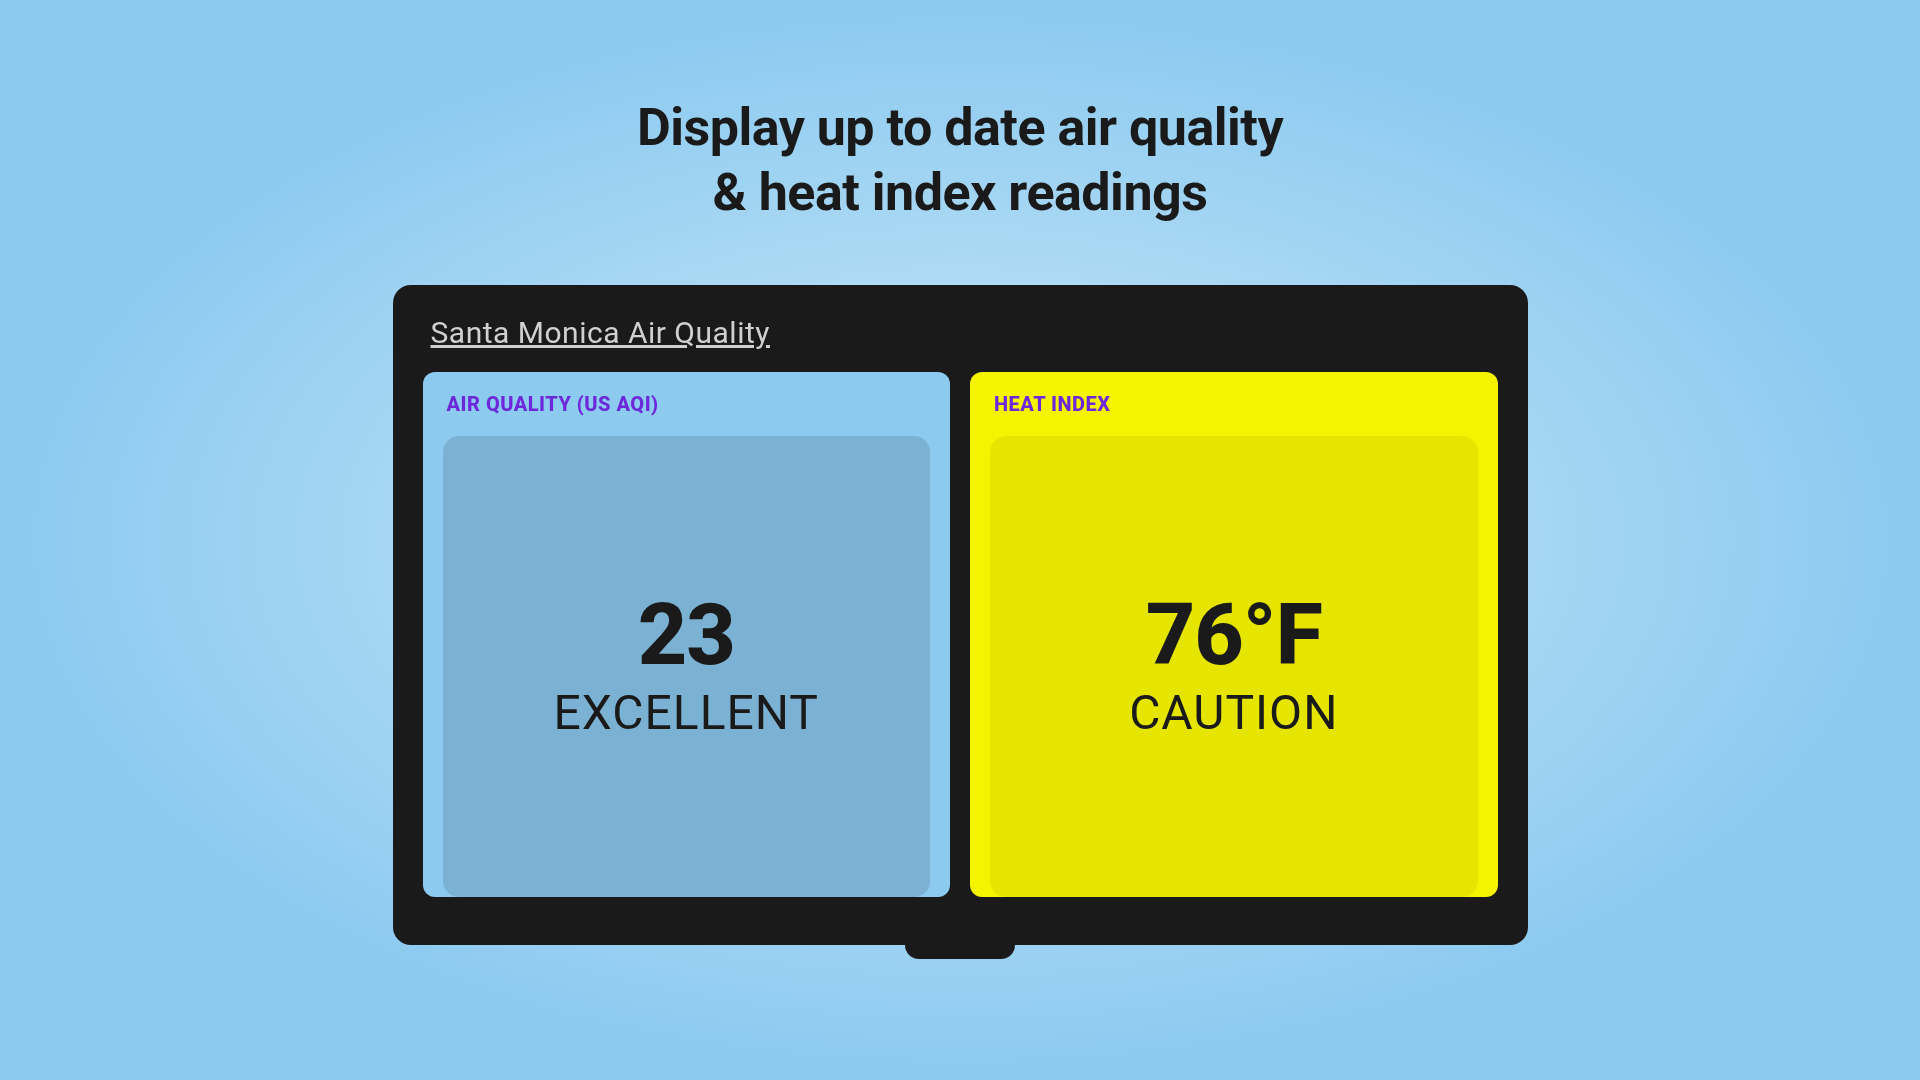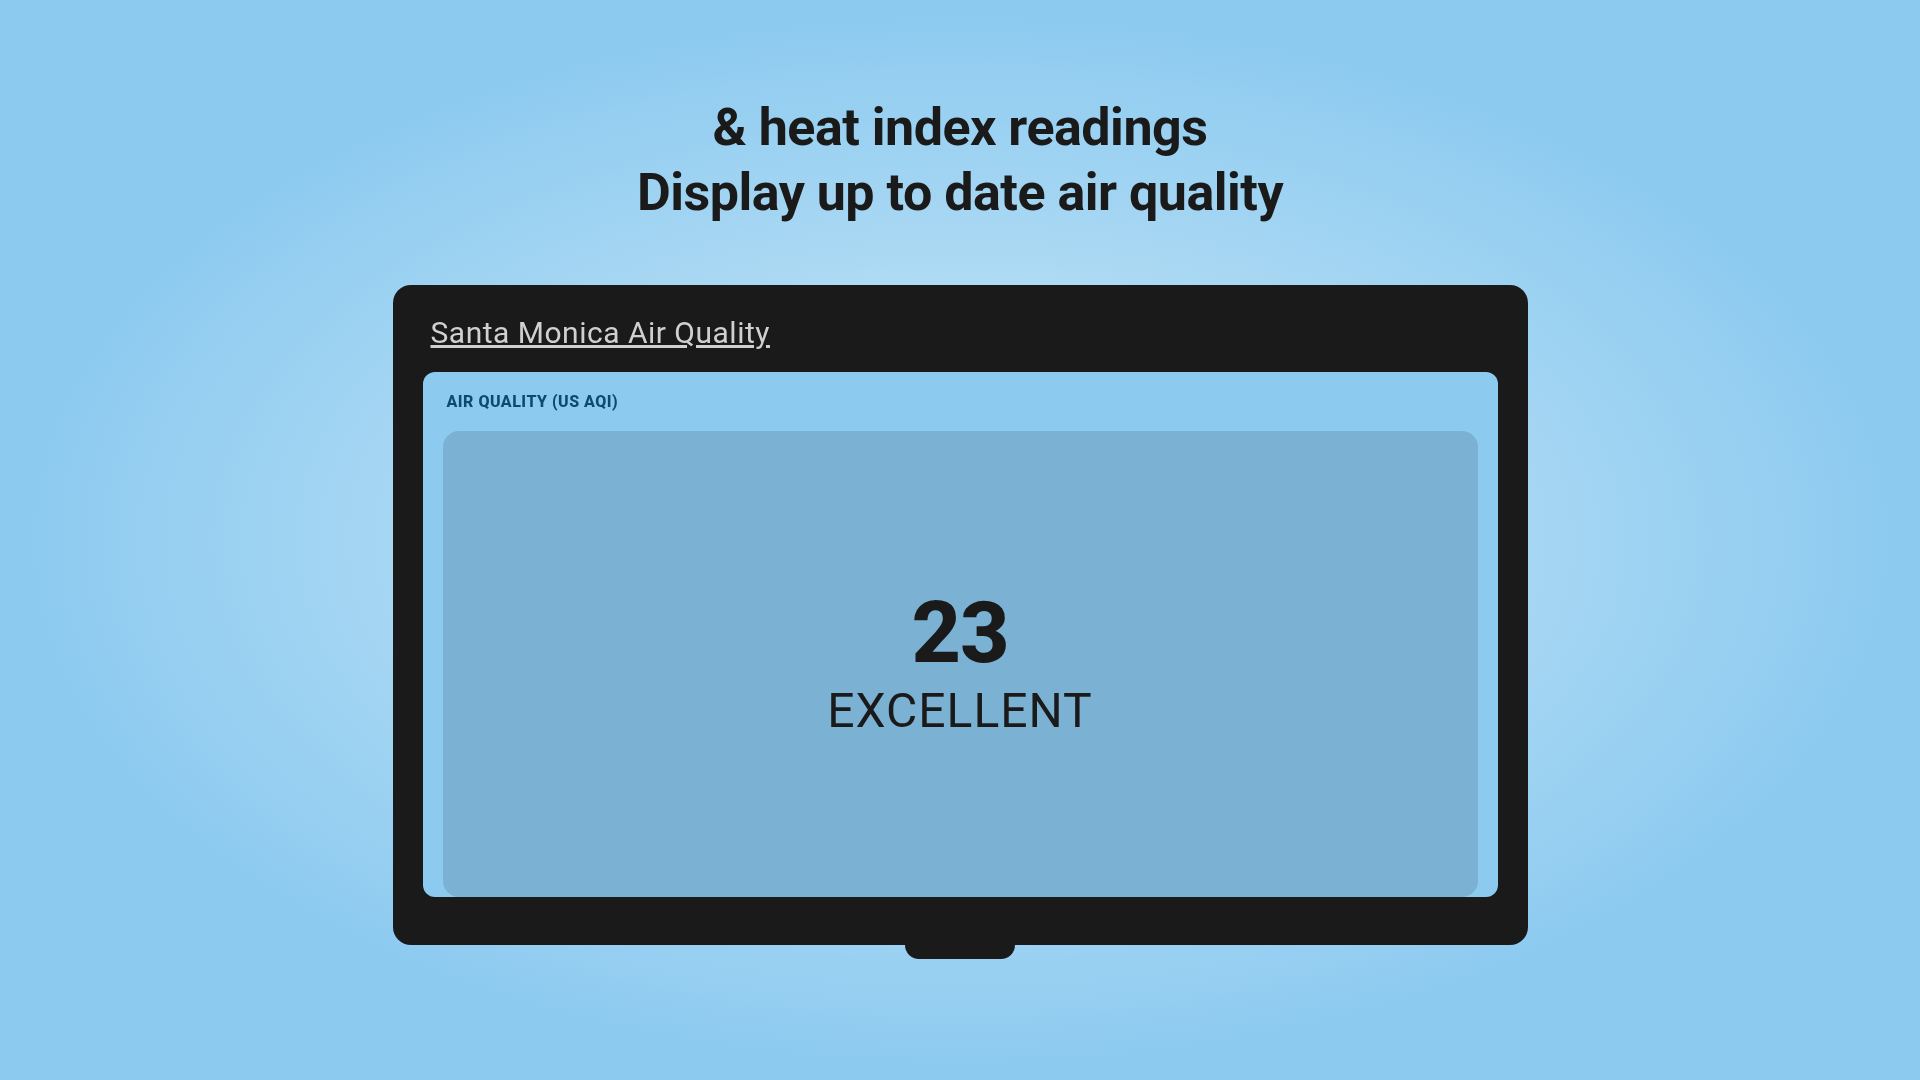--- a/index.html
+++ b/index.html
@@ -66,23 +66,23 @@
       display: flex;
       flex-direction: column;
     }
     .panel-aq {
       background: #8ccaf0;
     }
     .panel-hi {
       background: #f4f400;
     }
     .panel-label {
-      font-size: 16px;
+      font-size: 20px;
       font-weight: 800;
-      color: #0c4a6e;
+      color: #6d28d9;
       letter-spacing: 0.5px;
       margin-bottom: 20px;
       margin-left: 4px;
     }
     .panel-inner {
       flex: 1;
       border-radius: 16px;
       display: flex;
       flex-direction: column;
       align-items: center;
@@ -107,32 +107,39 @@
       font-weight: 400;
       color: #1a1a1a;
       letter-spacing: 1px;
       margin-top: 6px;
     }
   </style>
 </head>
 <body>
 
 <div class="headline">
+  <div>Display up to date air quality</div>
   <div>&amp; heat index readings</div>
-  <div>Display up to date air quality</div>
 </div>
 
 <div class="device-frame">
   <div class="screen-title">Santa Monica Air Quality</div>
   <div class="panels">
 
     <div class="panel panel-aq">
       <div class="panel-label">AIR QUALITY (US AQI)</div>
       <div class="panel-inner">
         <div class="panel-value">23</div>
         <div class="panel-status">EXCELLENT</div>
       </div>
     </div>
 
+    <div class="panel panel-hi">
+      <div class="panel-label">HEAT INDEX</div>
+      <div class="panel-inner">
+        <div class="panel-value">76°F</div>
+        <div class="panel-status">CAUTION</div>
+      </div>
+    </div>
 
   </div>
   <div class="device-stand"></div>
 </div>
 
 </body></html>

